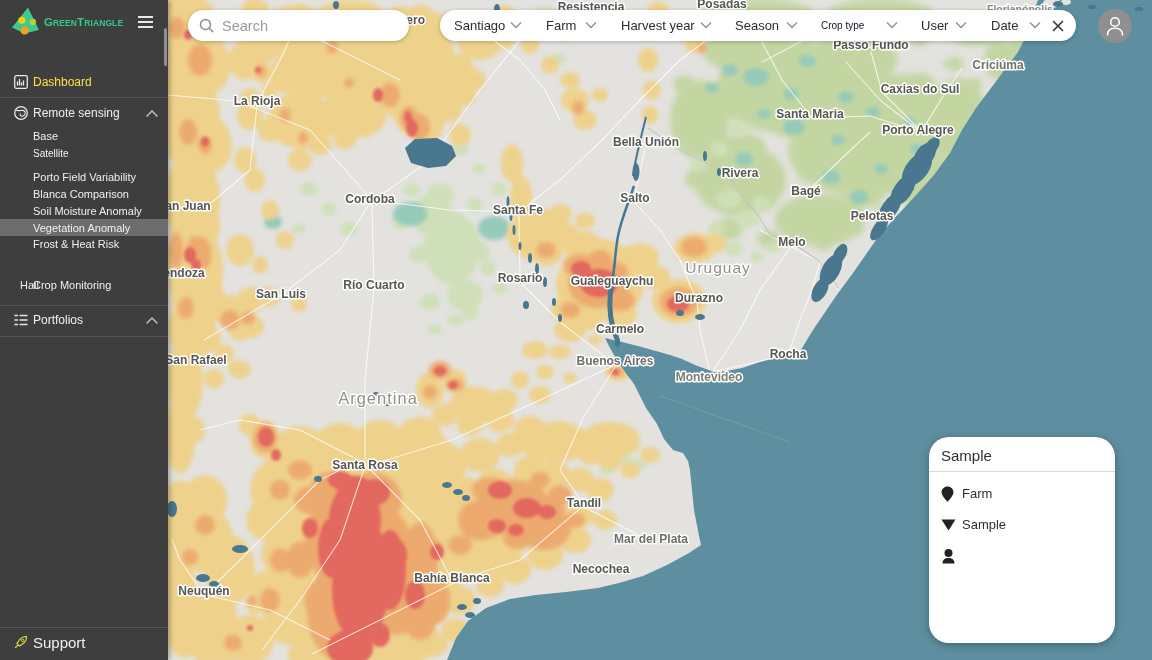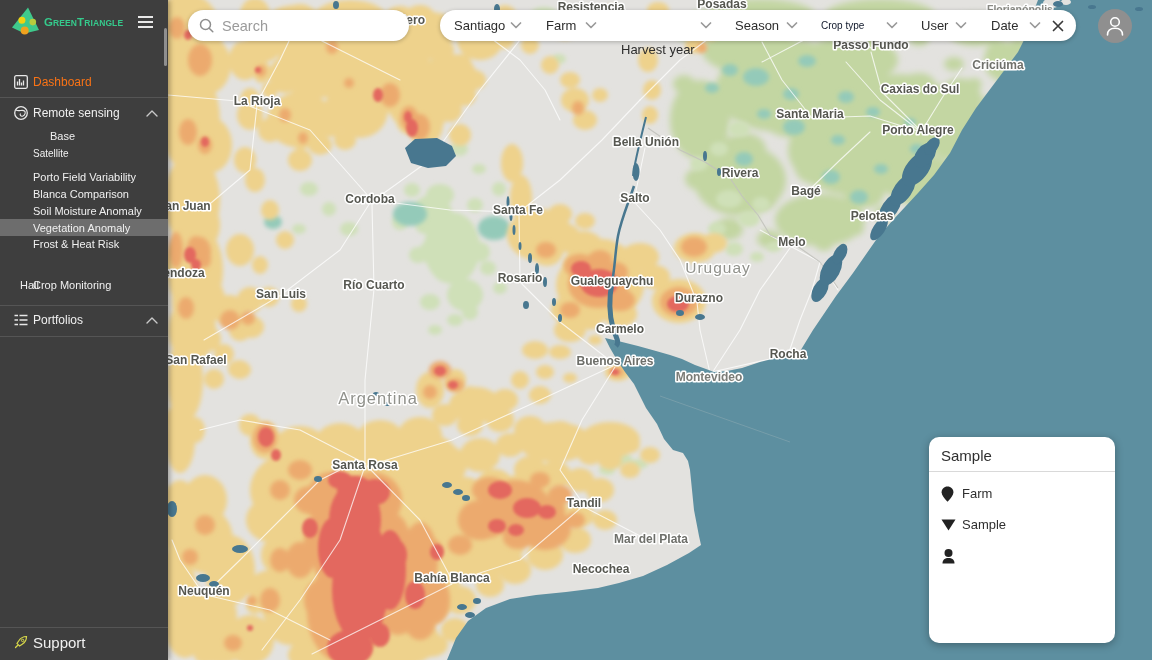--- a/index.html
+++ b/index.html
@@ -673,21 +673,21 @@
         <svg width="12" height="7" viewBox="0 0 12 7" style="display:block">
           <path d="M1.5 1 L6 5.5 L10.5 1" fill="none" stroke="#9a9a9a" stroke-width="1.7" stroke-linecap="round" stroke-linejoin="round"></path>
         </svg>
       </div>
       <div style="position:absolute;left:106px;top:0;height:100%;display:flex;align-items:center;font-size:13px;font-weight:500;color:#2d2d2d;">Farm</div>
       <div style="position:absolute;left:145px;top:12px;">
         <svg width="12" height="7" viewBox="0 0 12 7" style="display:block">
           <path d="M1.5 1 L6 5.5 L10.5 1" fill="none" stroke="#9a9a9a" stroke-width="1.7" stroke-linecap="round" stroke-linejoin="round"></path>
         </svg>
       </div>
-      <div style="position:absolute;left:181px;top:0;height:100%;display:flex;align-items:center;font-size:13px;font-weight:500;color:#2d2d2d;margin-top:24px;">Harvest year</div>
+      <div style="position:absolute;left:181px;top:0;height:100%;display:flex;align-items:center;font-size:13px;font-weight:500;color:#2d2d2d;">Harvest year</div>
       <div style="position:absolute;left:260px;top:12px;">
         <svg width="12" height="7" viewBox="0 0 12 7" style="display:block">
           <path d="M1.5 1 L6 5.5 L10.5 1" fill="none" stroke="#9a9a9a" stroke-width="1.7" stroke-linecap="round" stroke-linejoin="round"></path>
         </svg>
       </div>
       <div style="position:absolute;left:295px;top:0;height:100%;display:flex;align-items:center;font-size:13px;font-weight:500;color:#2d2d2d;">Season</div>
       <div style="position:absolute;left:346px;top:12px;">
         <svg width="12" height="7" viewBox="0 0 12 7" style="display:block">
           <path d="M1.5 1 L6 5.5 L10.5 1" fill="none" stroke="#9a9a9a" stroke-width="1.7" stroke-linecap="round" stroke-linejoin="round"></path>
         </svg>
@@ -711,21 +711,21 @@
         </svg>
       </div>
       <svg style="position:absolute;left:612px;top:9.5px" width="12" height="12" viewBox="0 0 12 12">
         <path d="M1.5 1.5 L10.5 10.5 M10.5 1.5 L1.5 10.5" stroke="#3a3a3a" stroke-width="1.7" stroke-linecap="round"></path>
       </svg>
     </div>
 <div style="position:absolute;left:1098px;top:9px;width:34px;height:34px;border-radius:50%;background:#8f8f8f;"><svg width="34" height="34" viewBox="0 0 34 34">
         <circle cx="17" cy="13" r="4.3" fill="none" stroke="#fff" stroke-width="1.6"></circle>
         <path d="M9.5 26 C9.5 21.5 12.5 19.3 17 19.3 C21.5 19.3 24.5 21.5 24.5 26" fill="none" stroke="#fff" stroke-width="1.6" stroke-linecap="round"></path>
       </svg></div>
-<div style="position:absolute;left:929px;top:437px;width:186px;height:206px;background:#fff;border-radius:10px;box-shadow:0 2px 8px rgba(0,0,0,.3);">
+<div style="position:absolute;left:929px;top:437px;width:186px;height:206px;background:#fff;border-radius:20px;box-shadow:0 2px 8px rgba(0,0,0,.3);">
       <div style="padding:10px 12px 7px 12px;font-size:15px;color:#2f2f2f;">Sample</div>
       <div style="height:1px;background:#d9d9d9;"></div>
       <div style="padding:6px 0 0 12px;">
         <div style="display:flex;align-items:center;height:31px;">
           <svg width="13" height="16" viewBox="0 0 13 16">
             <path d="M6.5 0.5 C9.9 0.5 12.4 3 12.4 6.2 C12.4 8.9 9.8 12.6 6.5 15.7 C3.2 12.6 0.6 8.9 0.6 6.2 C0.6 3 3.1 0.5 6.5 0.5 Z" fill="#222"></path>
           </svg>
           <span style="margin-left:8px;font-size:13px;color:#2f2f2f;">Farm</span>
         </div>
         <div style="display:flex;align-items:center;height:31px;">
@@ -751,33 +751,33 @@
       </svg>
       <div style="position:absolute;left:44px;top:22px;transform:translateY(-50%);font-size:8.5px;font-weight:700;color:#35ca8c;letter-spacing:0.1px;white-space:nowrap;"><span style="font-size:11.5px;">G</span>REEN<span style="font-size:11.5px;">T</span>RIANGLE</div>
       <svg style="position:absolute;left:138px;top:16px" width="15" height="12" viewBox="0 0 15 12">
         <path d="M0 1 H15 M0 6 H15 M0 11 H15" stroke="#e8e8e8" stroke-width="1.8"></path>
       </svg>
       <div style="position:absolute;left:164px;top:28px;width:3px;height:38px;background:#8f8f8f;border-radius:2px;"></div>
       <svg style="position:absolute;left:14px;top:75px" width="14" height="14" viewBox="0 0 14 14">
         <rect x="0.7" y="0.7" width="12.6" height="12.6" rx="1.5" fill="none" stroke="#e8e8e8" stroke-width="1.3"></rect>
         <path d="M3.5 10.5 V6.5 M5.5 10.5 V4 M7.5 10.5 V7.5 M9.5 10.5 V5.5" stroke="#e8e8e8" stroke-width="1.3"></path>
       </svg>
-      <div style="position:absolute;left:33px;top:82px;transform:translateY(-50%);font-size:12px;color:#f97316;font-weight:400;white-space:nowrap;">Dashboard</div>
+      <div style="position:absolute;left:33px;top:82px;transform:translateY(-50%);font-size:12px;color:#fde047;font-weight:400;white-space:nowrap;">Dashboard</div>
       <div style="position:absolute;left:0;top:97px;width:100%;height:1px;background:#555;"></div>
       <svg style="position:absolute;left:14px;top:106px" width="14" height="14" viewBox="0 0 14 14">
         <circle cx="7" cy="7" r="6.3" fill="none" stroke="#e8e8e8" stroke-width="1.3"></circle>
         <path d="M2 4 C5 6 8 3 10.5 5 C12 6.2 11 9 9 10 C7 11 5.5 9 6.5 7.5" fill="none" stroke="#e8e8e8" stroke-width="1.1"></path>
       </svg>
       <div style="position:absolute;left:33px;top:113px;transform:translateY(-50%);font-size:12px;color:#f0f0f0;font-weight:400;white-space:nowrap;">Remote sensing</div>
       <div style="position:absolute;left:146px;top:110px;">
         <svg style="display:block" width="12" height="7" viewBox="0 0 12 7">
           <path d="M1 6 L6 1 L11 6" fill="none" stroke="#c9c9c9" stroke-width="1.4" stroke-linecap="round" stroke-linejoin="round"></path>
         </svg>
       </div>
-      <div style="position:absolute;left:50px;top:136px;transform:translateY(-50%);font-size:11px;color:#f0f0f0;font-weight:400;white-space:nowrap;">Base</div>
+      <div style="position:absolute;left:33px;top:136px;transform:translateY(-50%);font-size:11px;color:#f0f0f0;font-weight:400;white-space:nowrap;">Base</div>
       <div style="position:absolute;left:33px;top:153px;transform:translateY(-50%);font-size:10px;color:#f0f0f0;font-weight:400;white-space:nowrap;">Satellite</div>
       <div style="position:absolute;left:33px;top:177px;transform:translateY(-50%);font-size:11px;color:#f0f0f0;font-weight:400;white-space:nowrap;">Porto Field Variability</div>
       <div style="position:absolute;left:33px;top:194px;transform:translateY(-50%);font-size:11px;color:#f0f0f0;font-weight:400;white-space:nowrap;">Blanca Comparison</div>
       <div style="position:absolute;left:33px;top:211px;transform:translateY(-50%);font-size:11px;color:#f0f0f0;font-weight:400;white-space:nowrap;">Soil Moisture Anomaly</div>
       <div style="position:absolute;left:0;top:219px;width:100%;height:17px;background:#6d6d6d;"></div>
       <div style="position:absolute;left:33px;top:227.5px;transform:translateY(-50%);font-size:11px;color:#f0f0f0;font-weight:400;white-space:nowrap;">Vegetation Anomaly</div>
       <div style="position:absolute;left:33px;top:244px;transform:translateY(-50%);font-size:11px;color:#f0f0f0;font-weight:400;white-space:nowrap;">Frost &amp; Heat Risk</div>
       <div style="position:absolute;left:20px;top:261px;transform:translateY(-50%);font-size:11px;color:#f0f0f0;font-weight:400;white-space:nowrap;margin-top:24px;">Hail</div>
       <div style="position:absolute;left:33px;top:285px;transform:translateY(-50%);font-size:11px;color:#f0f0f0;font-weight:400;white-space:nowrap;">Crop Monitoring</div>
       <div style="position:absolute;left:0;top:305px;width:100%;height:1px;background:#555;"></div>

